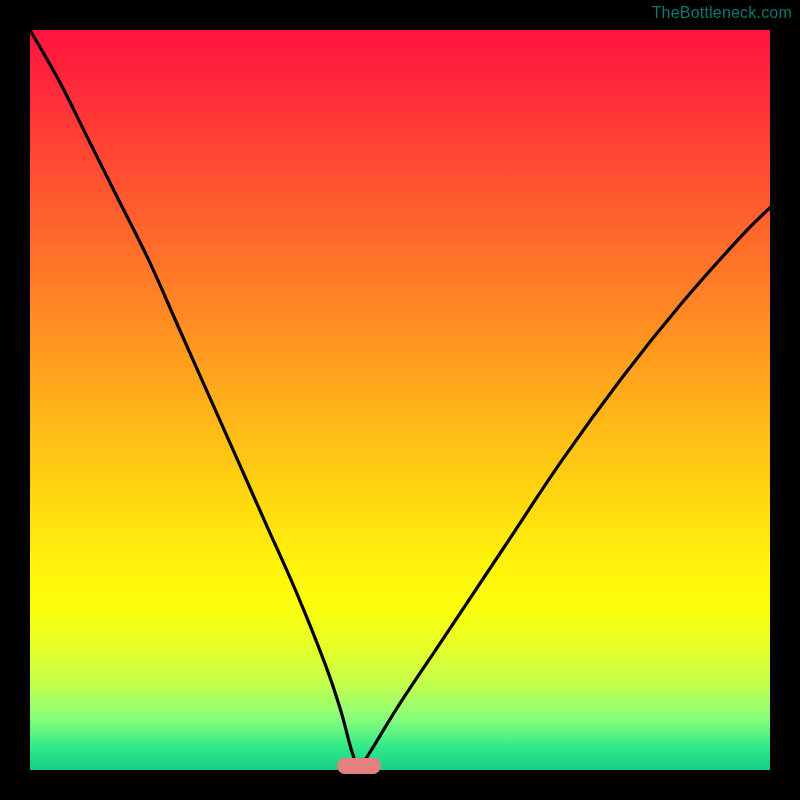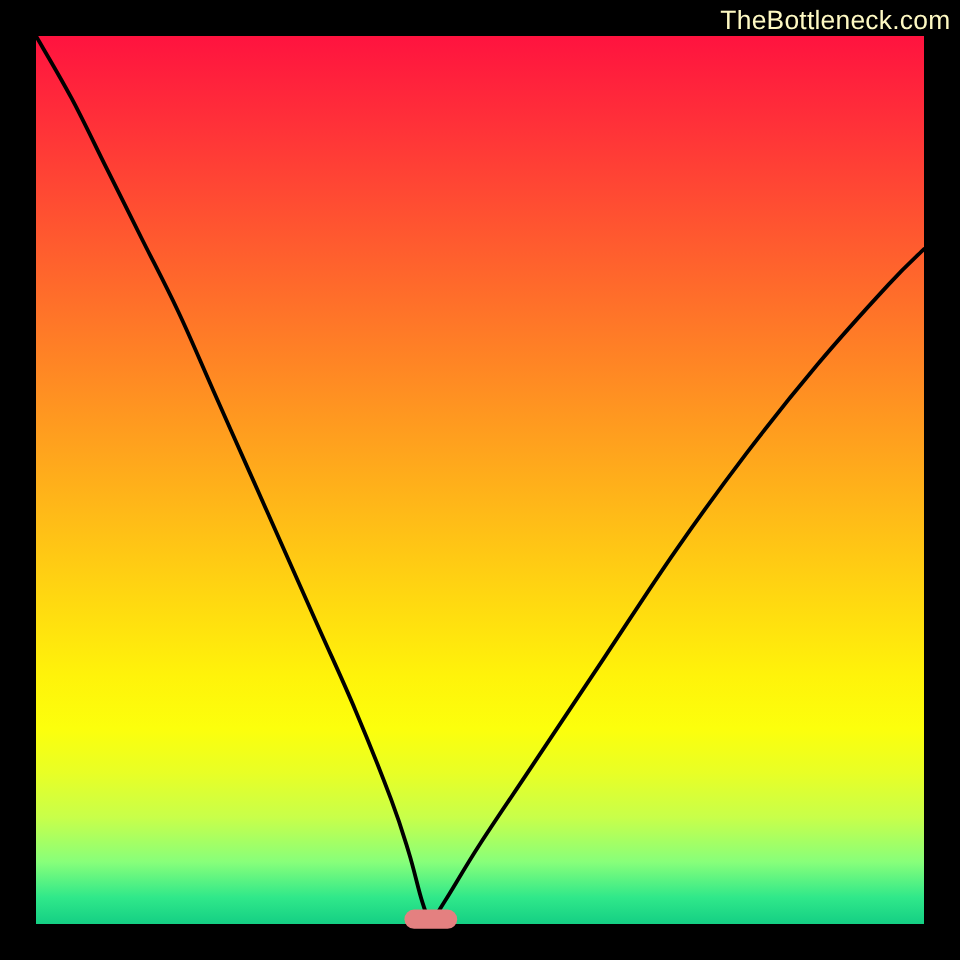--- a/index.html
+++ b/index.html
@@ -43,22 +43,22 @@
       #c8ff4a 88%,
       #88ff7a 93%,
       #30e88a 97%,
       #14cf84 100%
     );
   }
   .watermark {
     position: absolute;
     top: 4px;
     right: 8px;
-    color: #fef9c3;
-    font-size: 22px;
+    color: #0f766e;
+    font-size: 16px;
     font-weight: 500;
     letter-spacing: 0.2px;
     user-select: none;
   }
   svg.curve {
     position: absolute;
     left: 0;
     top: 0;
     width: 740px;
     height: 740px;

